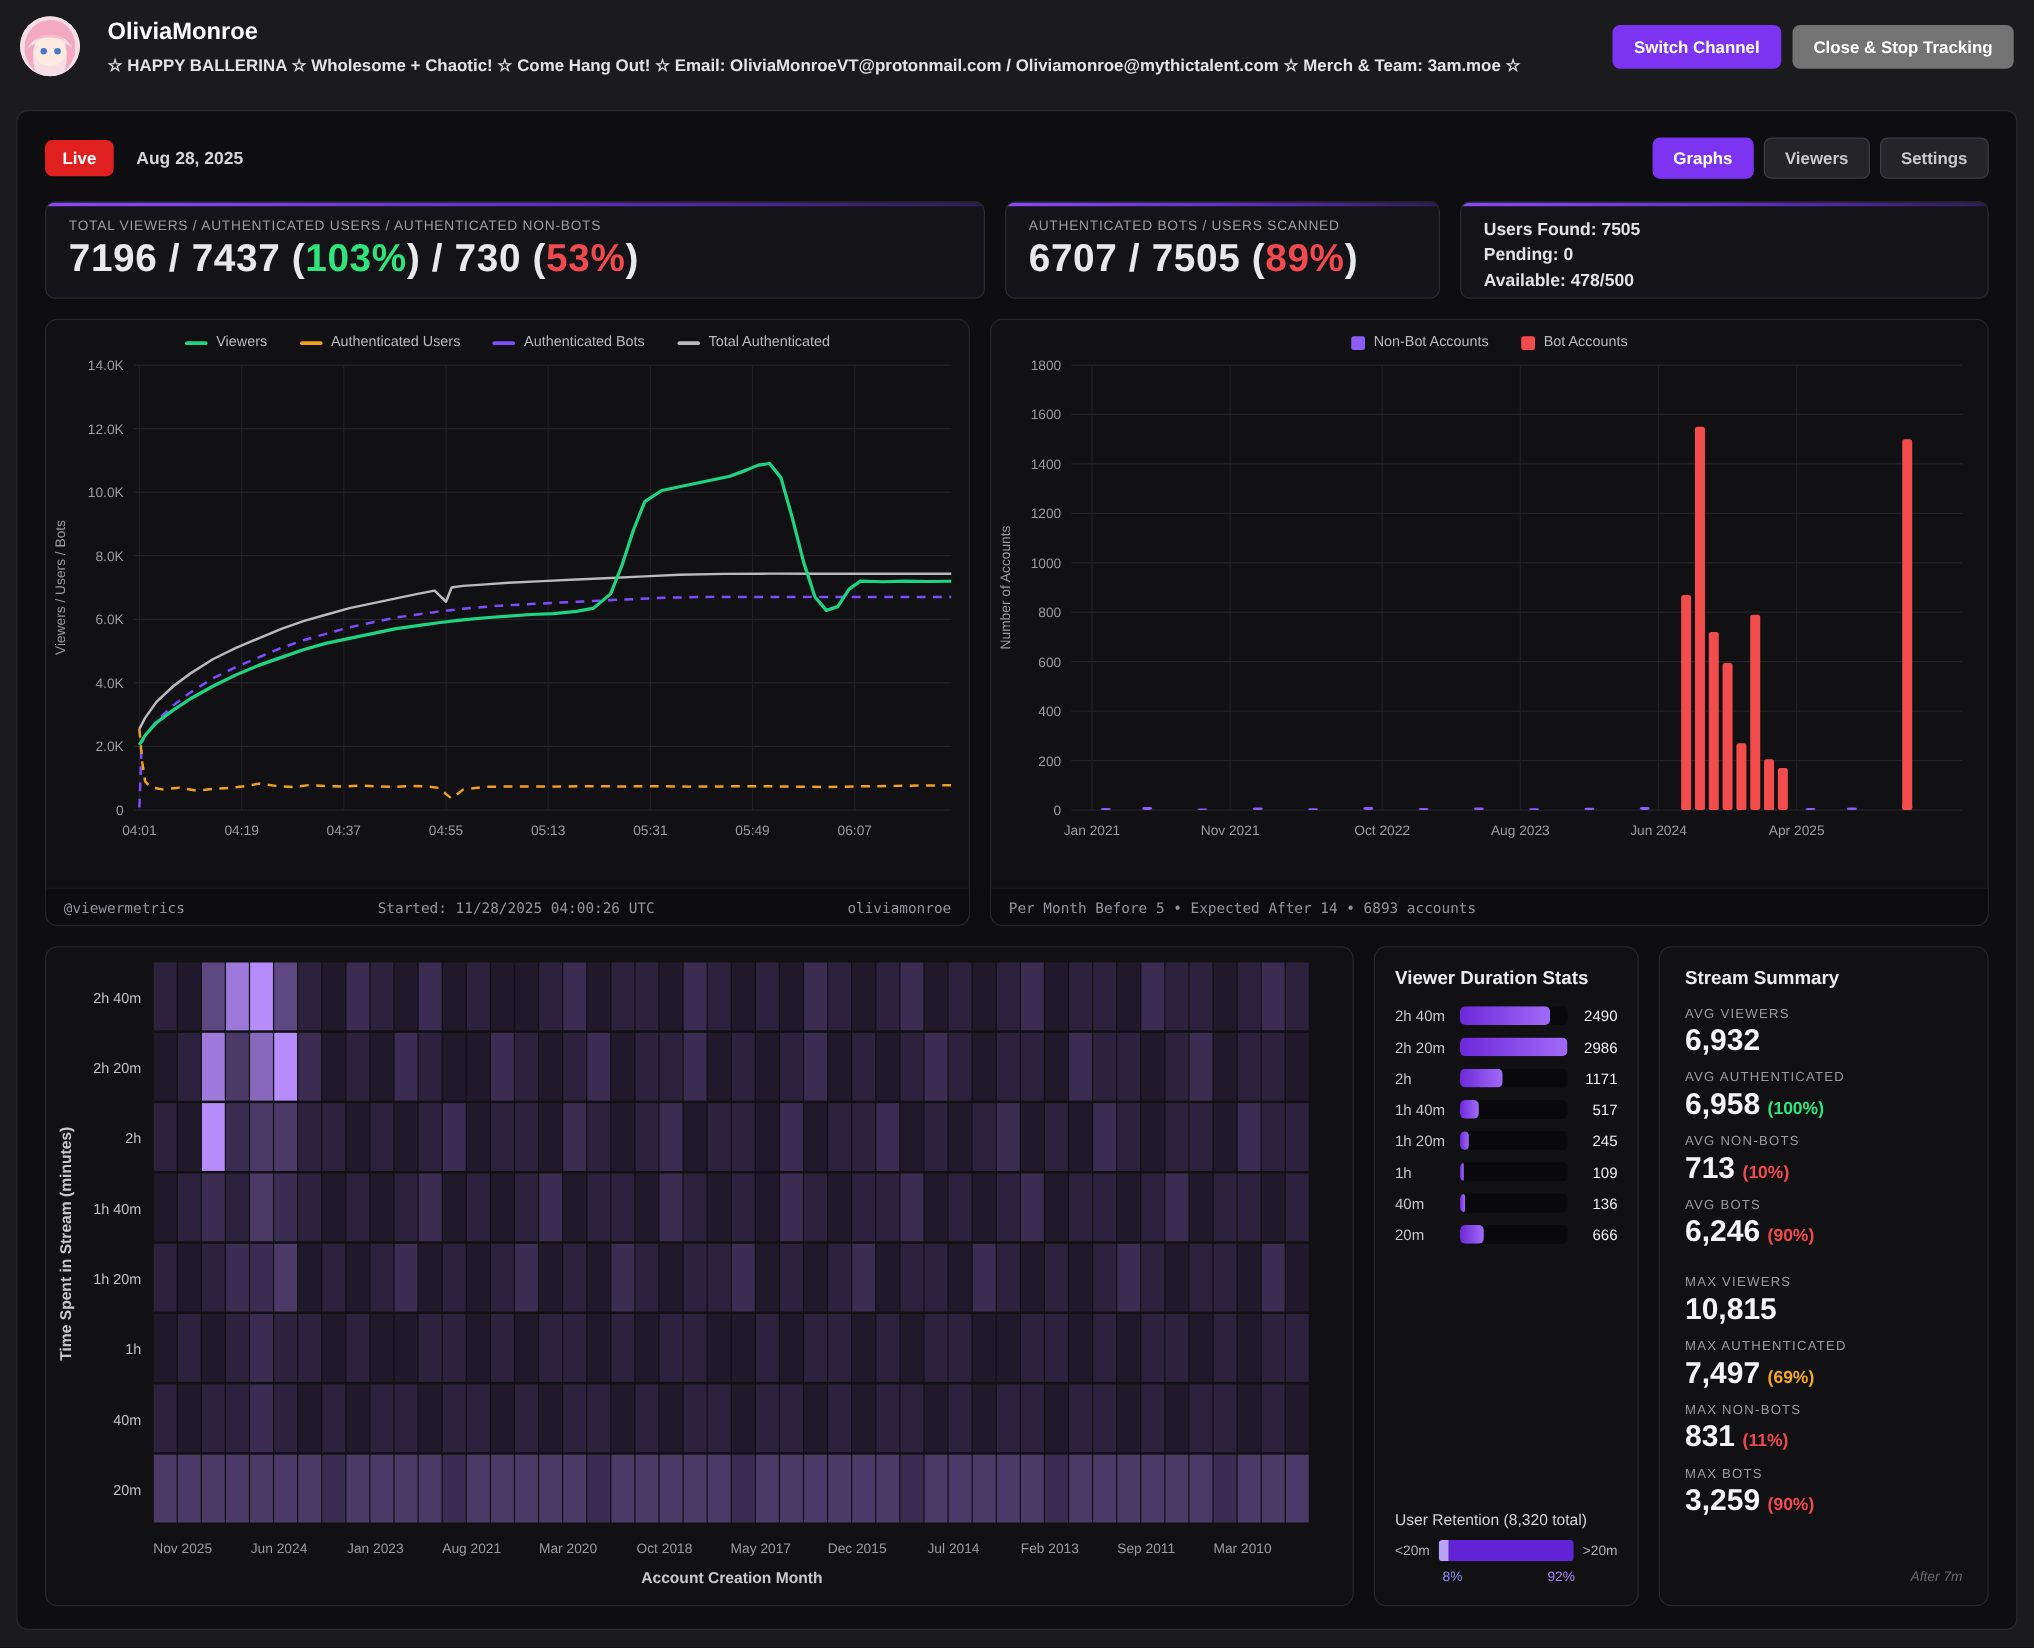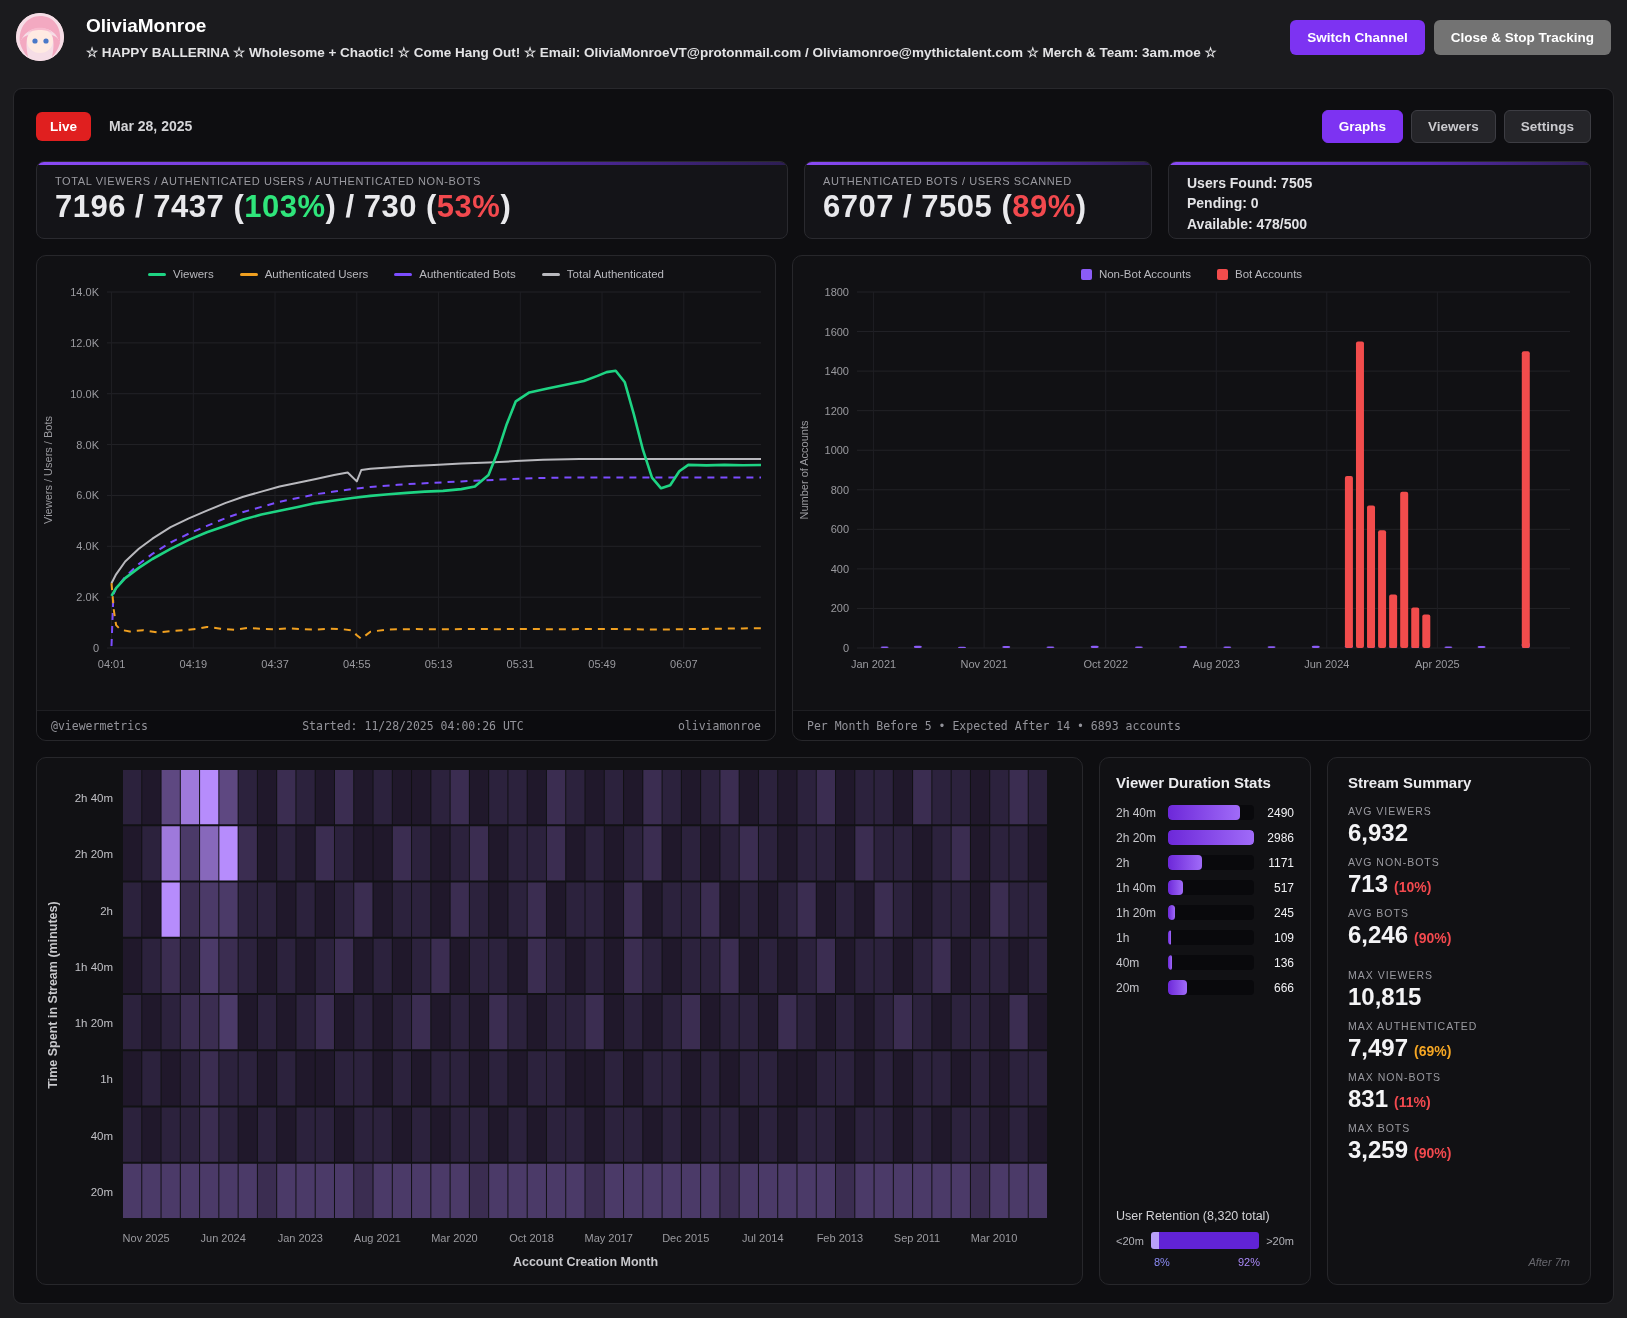--- a/index.html
+++ b/index.html
@@ -104,21 +104,21 @@
   </div>
   <div class="head-actions">
     <button class="btn purple">Switch Channel</button>
     <button class="btn gray">Close &amp; Stop Tracking</button>
   </div>
 </header>
 
 <main class="panel">
   <div class="toolbar">
     <span class="live">Live</span>
-    <span class="date">Mar 28, 2025</span>
+    <span class="date">Aug 28, 2025</span>
     <div class="tabs" id="tabs">
         <button class="tab active">Graphs</button>
         <button class="tab">Viewers</button>
         <button class="tab">Settings</button>
       </div>
   </div>
 
   <div class="stats-row">
     <div class="stat-card c1">
       <div class="stat-label">TOTAL VIEWERS / AUTHENTICATED USERS / AUTHENTICATED NON-BOTS</div>
@@ -771,20 +771,24 @@
     </section>
 
     <section class="side-panel summary-panel">
       <h3>Stream Summary</h3>
       <div id="summary-stats">
           <div class="sum-stat">
             <div class="sum-label">AVG VIEWERS</div>
             <div class="sum-value"><span>6,932</span></div>
           </div>
           <div class="sum-stat">
+            <div class="sum-label">AVG AUTHENTICATED</div>
+            <div class="sum-value"><span>6,958</span><span class="sum-suffix green">(100%)</span></div>
+          </div>
+          <div class="sum-stat">
             <div class="sum-label">AVG NON-BOTS</div>
             <div class="sum-value"><span>713</span><span class="sum-suffix red">(10%)</span></div>
           </div>
           <div class="sum-stat">
             <div class="sum-label">AVG BOTS</div>
             <div class="sum-value"><span>6,246</span><span class="sum-suffix red">(90%)</span></div>
           </div>
           <div class="sum-stat gap">
             <div class="sum-label">MAX VIEWERS</div>
             <div class="sum-value"><span>10,815</span></div>

